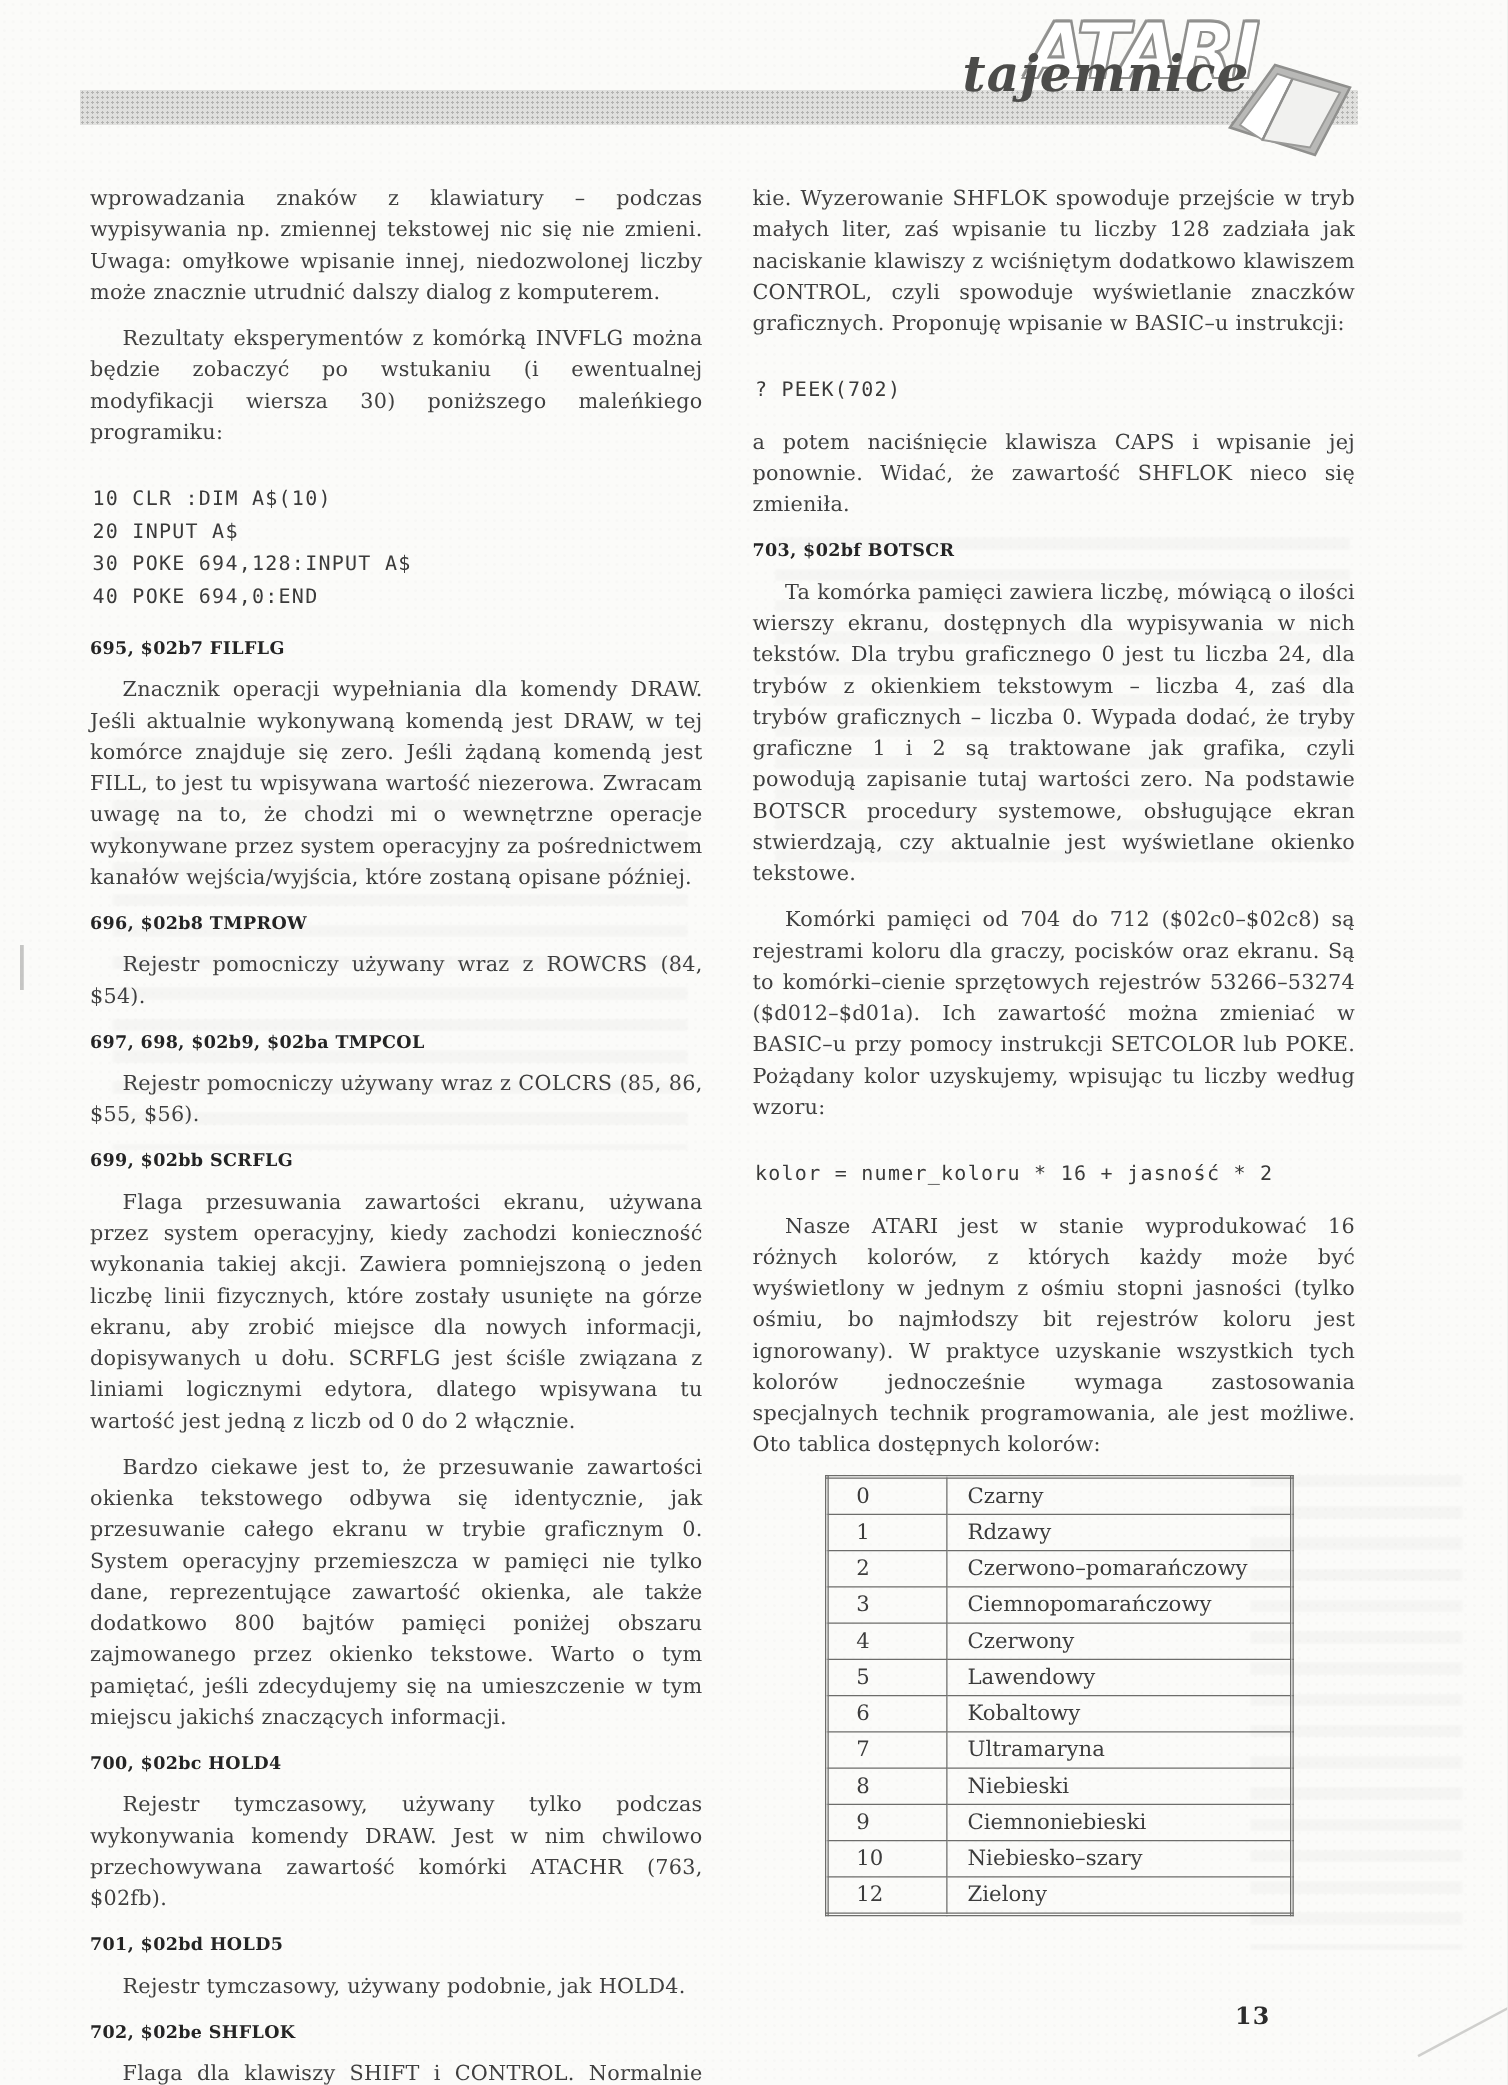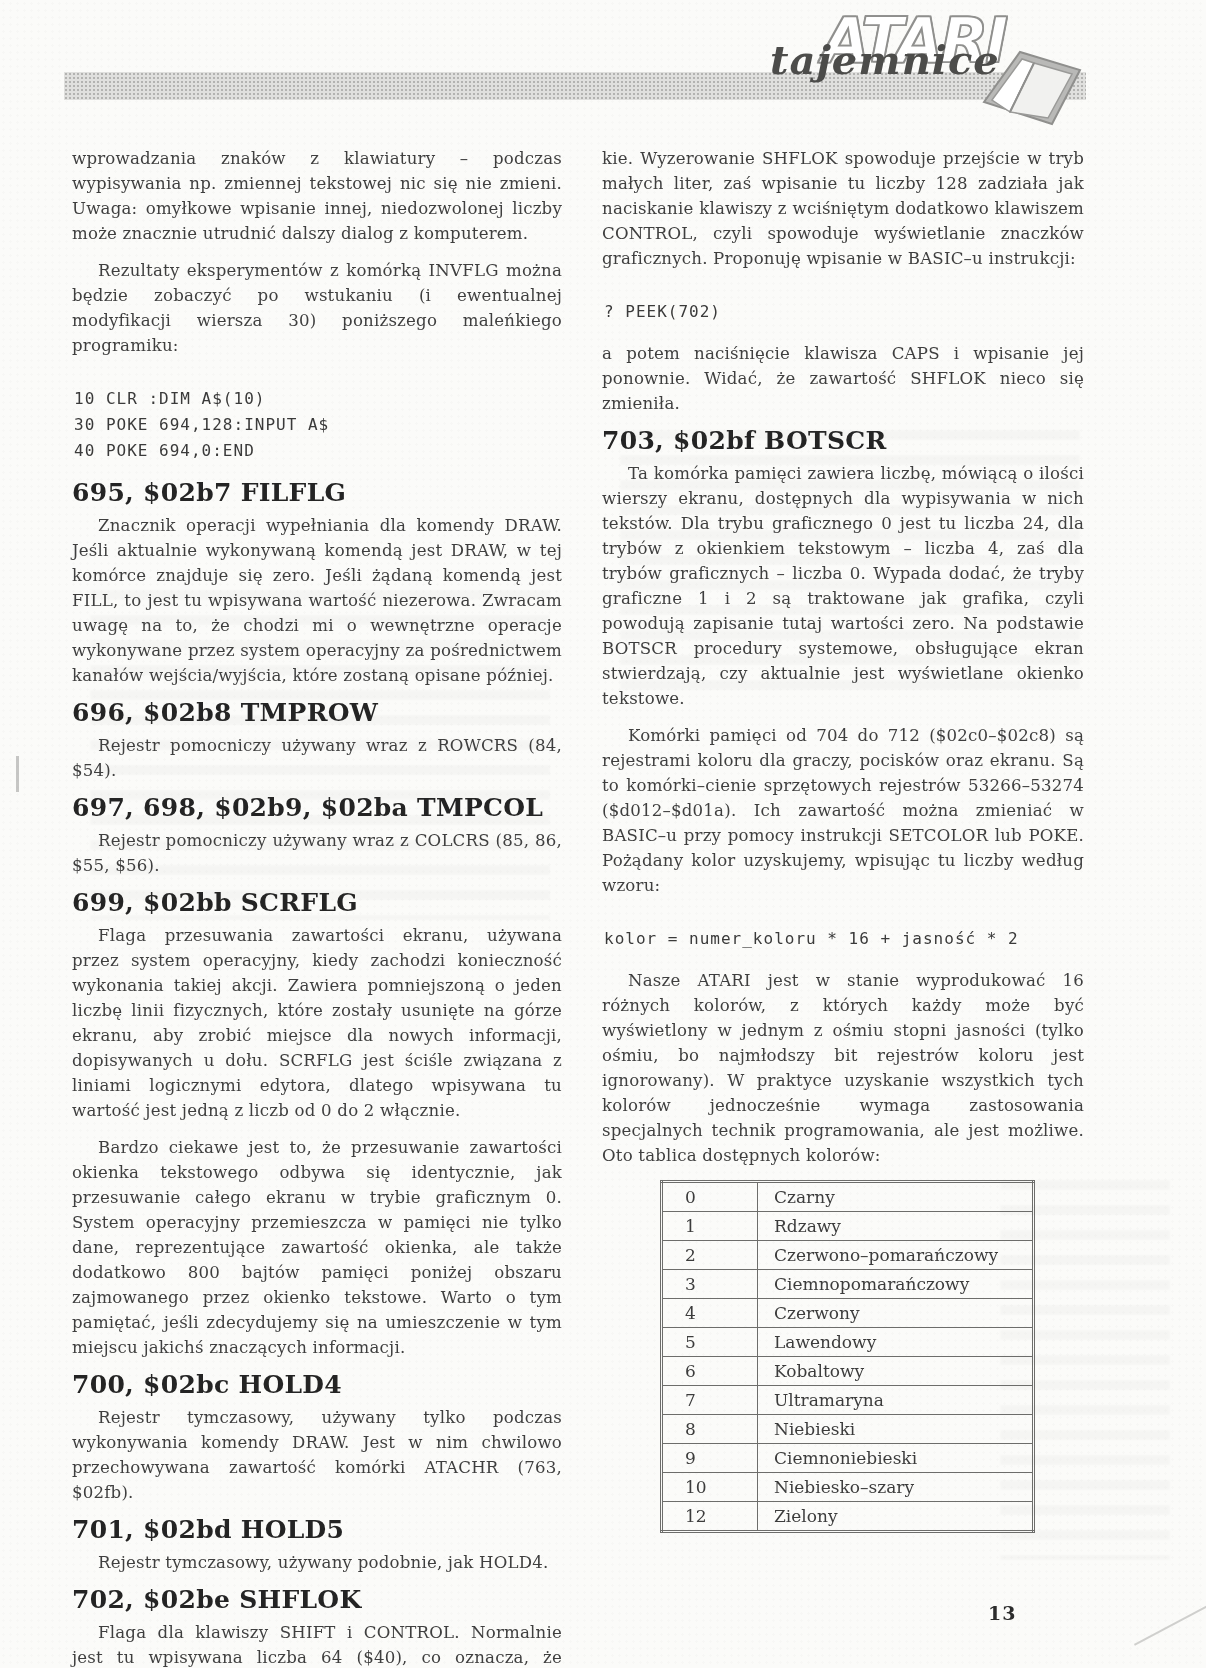--- a/index.html
+++ b/index.html
@@ -47,21 +47,21 @@
   .body-text {
     margin:0 0 12px 0;
     font-size:16.6px; line-height:25px;
     text-align:justify;
     letter-spacing:0.2px;
   }
   .indent { text-indent:26px; }
 
   .sec-h {
     margin:9px 0 7px 0;
-    font-size:25px; line-height:26px;
+    font-size:14px; line-height:26px;
     font-weight:bold; color:#242424;
     letter-spacing:0.3px;
   }
 
   .code-block { margin:28px 0 16px 2px; }
   .code-line {
     font-family:"DejaVu Sans Mono","Liberation Mono",monospace;
     font-size:16px; line-height:26px; color:#3a3a3a;
     letter-spacing:1px; white-space:pre;
   }
@@ -123,20 +123,21 @@
     <polygon points="58,17 96,28 72,72 34,66" fill="#f1f1ef" stroke="#9a9a98" stroke-width="1.5"></polygon>
     <line x1="58" y1="17" x2="34" y2="66" stroke="#8f8f8d" stroke-width="2"></line>
   </svg>
 
   <div class="col col-left">
     <p class="body-text">wprowadzania znaków z klawiatury – podczas wypisywania np. zmiennej tekstowej nic się nie zmieni. Uwaga: omyłkowe wpisanie innej, niedozwolonej liczby może znacznie utrudnić dalszy dialog z komputerem.</p>
     <p class="body-text indent">Rezultaty eksperymentów z komórką INVFLG można będzie zobaczyć po wstukaniu (i ewentualnej modyfikacji wiersza 30) poniższego maleńkiego programiku:</p>
 
     <div class="code-block">
       <div class="code-line">10 CLR :DIM A$(10)</div>
+      <div class="code-line">20 INPUT A$</div>
       <div class="code-line">30 POKE 694,128:INPUT A$</div>
       <div class="code-line">40 POKE 694,0:END</div>
     </div>
 
     <h3 class="sec-h">695, $02b7 FILFLG</h3>
     <p class="body-text indent">Znacznik operacji wypełniania dla komendy DRAW. Jeśli aktualnie wykonywaną komendą jest DRAW, w tej komórce znajduje się zero. Jeśli żądaną komendą jest FILL, to jest tu wpisywana wartość niezerowa. Zwracam uwagę na to, że chodzi mi o wewnętrzne operacje wykonywane przez system operacyjny za pośrednictwem kanałów wejścia/wyjścia, które zostaną opisane później.</p>
 
     <h3 class="sec-h">696, $02b8 TMPROW</h3>
     <p class="body-text indent">Rejestr pomocniczy używany wraz z ROWCRS (84, $54).</p>
 

